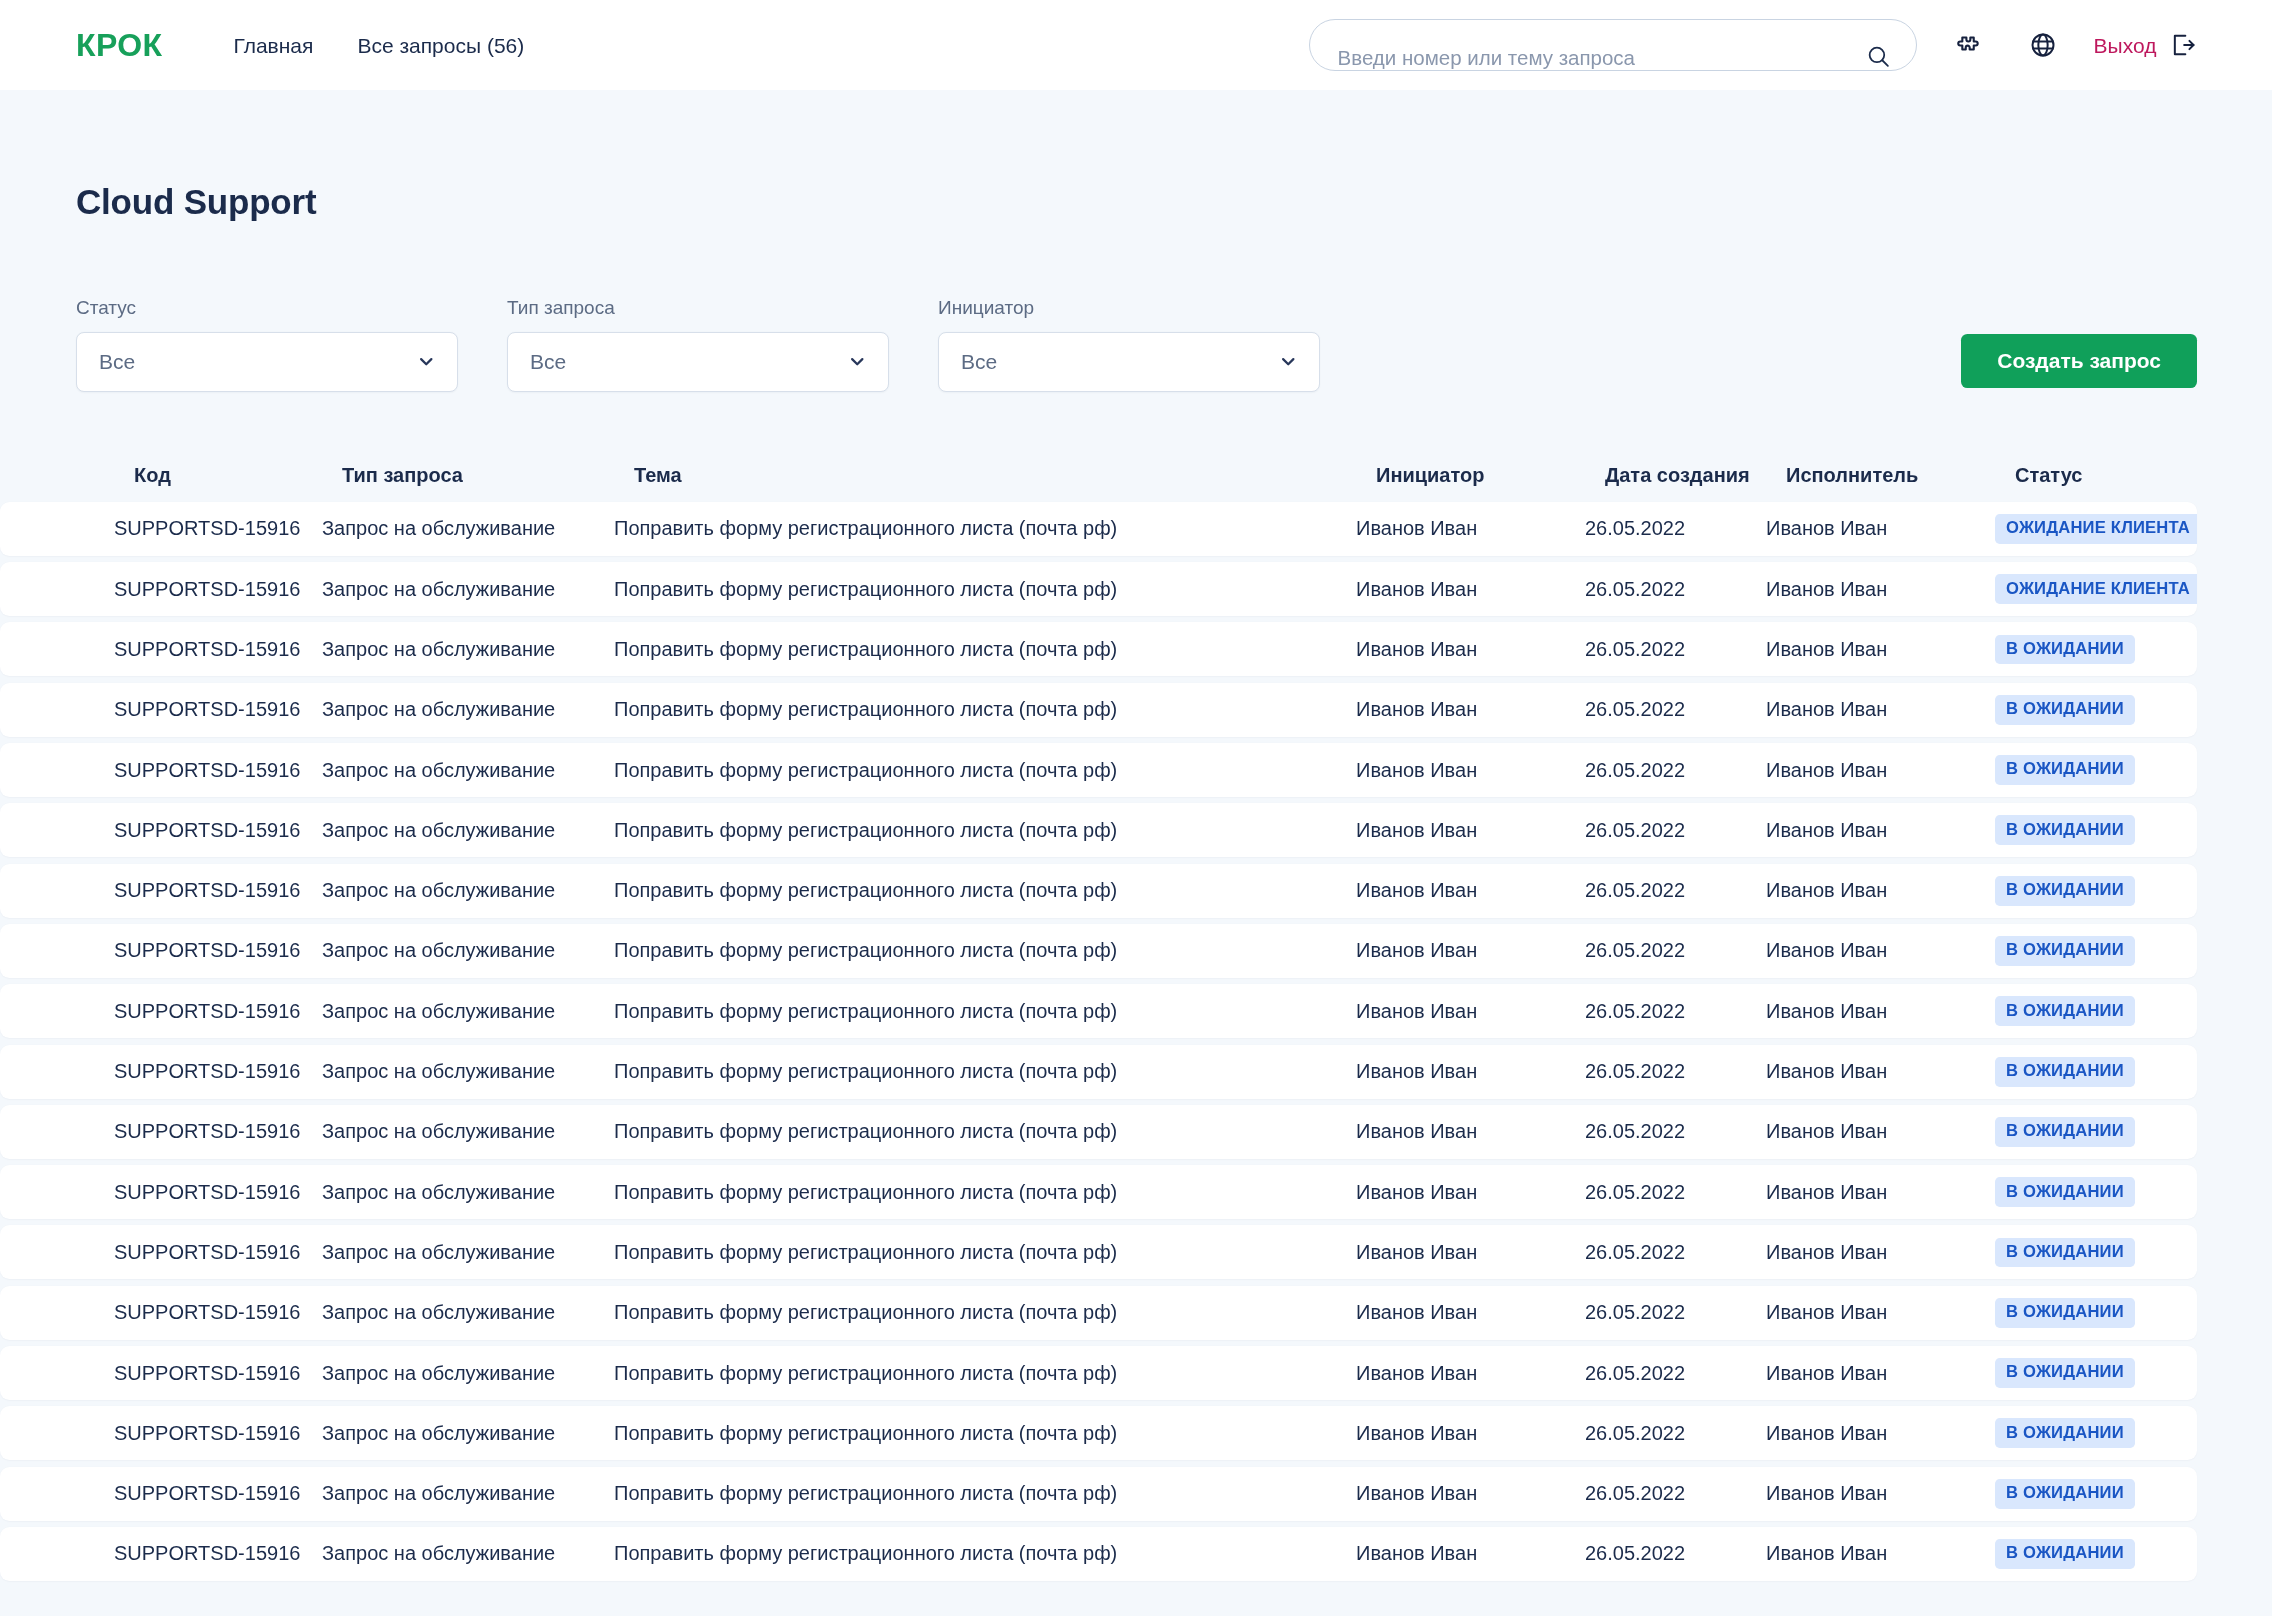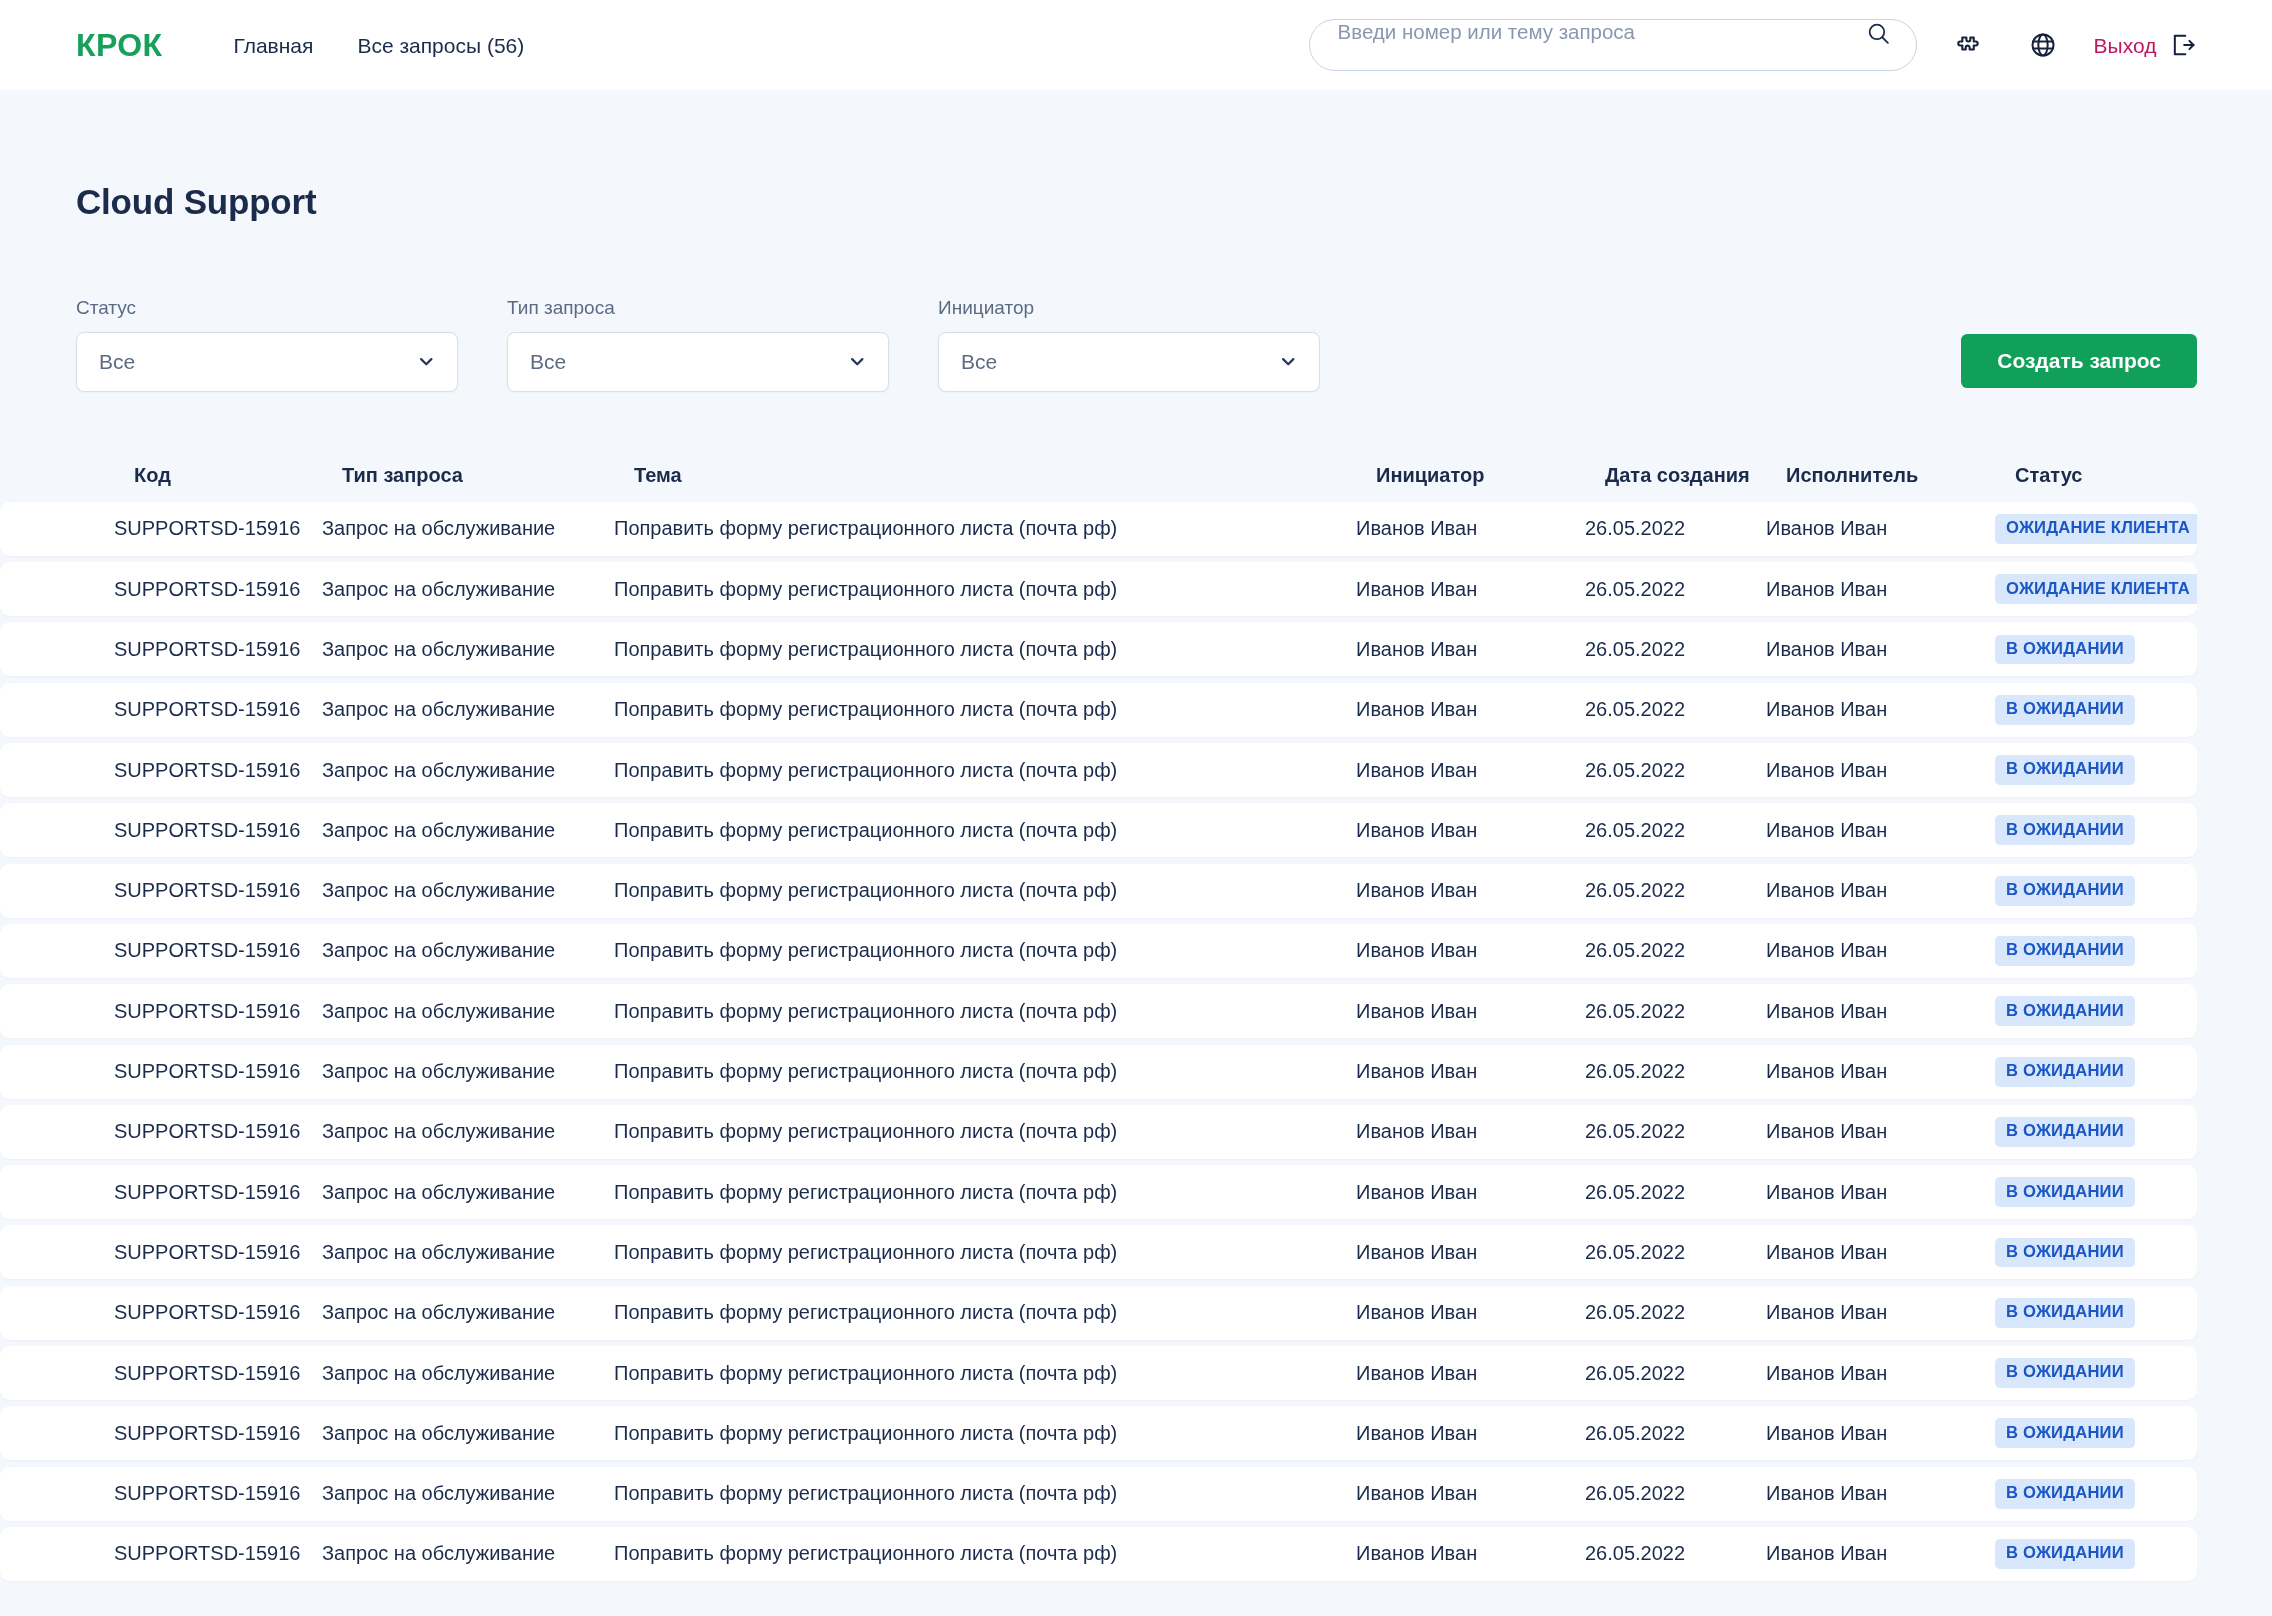--- a/index.html
+++ b/index.html
@@ -47,21 +47,21 @@
     align-items:center;
     gap:0;
   }
   .search-box{
     width:608px;
     height:52px;
     border:1.2px solid #C9D4E2;
     border-radius:26px;
     background:#fff;
     display:flex;
-    align-items:flex-start;
+    align-items:flex-end;
     padding:0 24px 0 28px;
   }
   .search-box input{
     flex:1;
     border:0;
     outline:0;
     background:transparent;
     font-family:inherit;
     font-size:20.5px;
     color:#1B2B4B;

